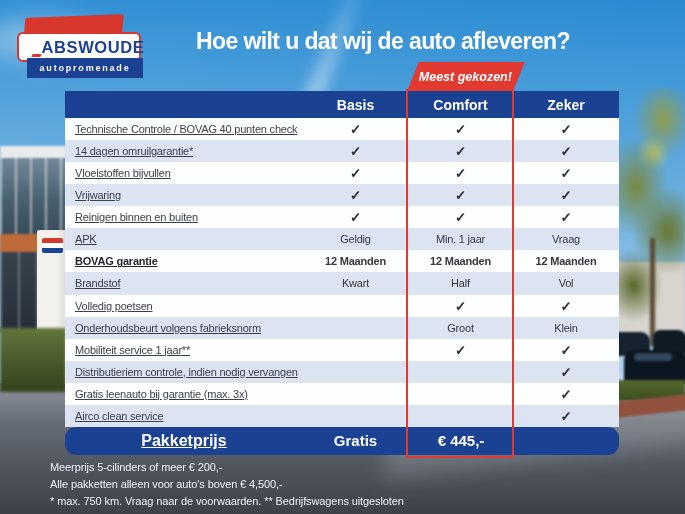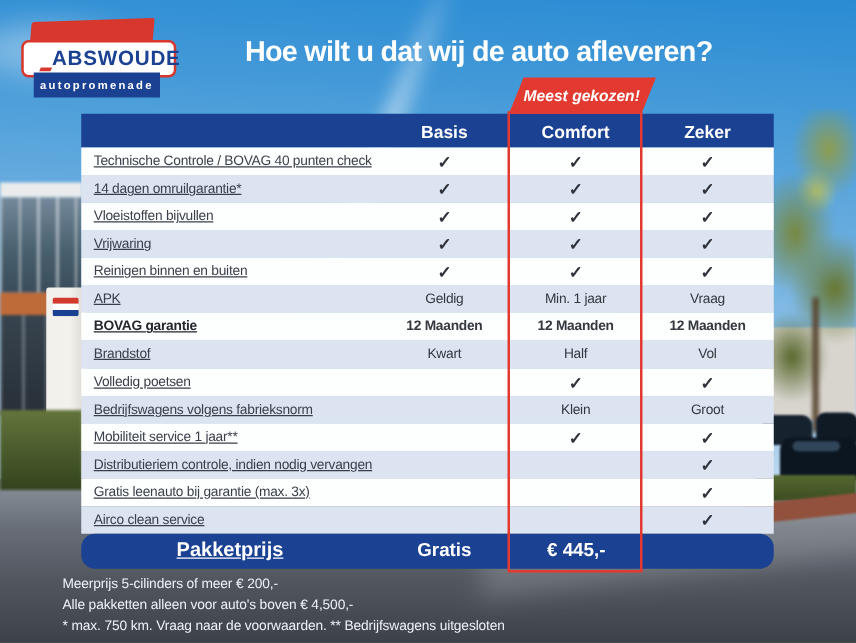--- a/index.html
+++ b/index.html
@@ -59,21 +59,21 @@
 
   
   .logo{position:absolute;left:16px;top:13px;width:126px;height:70px;z-index:10;}
   .logo-flag{position:absolute;left:8px;top:3px;width:98px;height:36px;background:#d7372d;
     transform:skewX(-7deg) rotate(-2deg);border-radius:2px;}
   .logo-box{position:absolute;left:1px;top:19px;width:120px;height:26px;background:#fff;
     border:2px solid #d7372d;border-radius:6px;display:flex;align-items:center;justify-content:center;}
   .logo-word{color:#1b4193;font-weight:bold;font-size:16.5px;letter-spacing:.6px;margin-left:28px;}
   .logo-accent{position:absolute;left:13px;bottom:3px;width:9px;height:3px;background:#d7372d;
     transform:skewX(-25deg);}
-  .logo-sub{position:absolute;left:11px;top:45px;width:101px;height:20px;background:#1b4193;
+  .logo-sub{position:absolute;left:11px;top:45px;width:116px;height:20px;background:#1b4193;
     display:flex;align-items:center;justify-content:center;color:#fff;font-weight:bold;
     font-size:9px;letter-spacing:1.8px;}
 
   
   .title{position:absolute;left:196px;top:28px;z-index:10;color:#fff;font-weight:bold;
     font-size:23px;letter-spacing:-.6px;white-space:nowrap;}
   .badge{position:absolute;left:413px;top:62px;width:106px;height:29px;background:#e23a30;
     transform:skewX(-22deg);z-index:11;display:flex;align-items:center;justify-content:center;}
   .badge span{transform:skewX(22deg);font-style:italic;font-weight:bold;font-size:12.5px;color:#fff;
     white-space:nowrap;}
@@ -212,24 +212,24 @@
       <div class="cell c-val">Half</div>
       <div class="cell c-val">Vol</div>
     </div>
         <div class="trow">
       <div class="cell c-label">Volledig poetsen</div>
       <div class="cell c-val"></div>
       <div class="cell c-val check">✓</div>
       <div class="cell c-val check">✓</div>
     </div>
         <div class="trow">
-      <div class="cell c-label">Bedrijfswagens volgens fabrieksnorm</div>
-      <div class="cell c-val"></div>
+      <div class="cell c-label">Onderhoudsbeurt volgens fabrieksnorm</div>
+      <div class="cell c-val"></div>
+      <div class="cell c-val">Groot</div>
       <div class="cell c-val">Klein</div>
-      <div class="cell c-val">Groot</div>
     </div>
         <div class="trow">
       <div class="cell c-label">Mobiliteit service 1 jaar**</div>
       <div class="cell c-val"></div>
       <div class="cell c-val check">✓</div>
       <div class="cell c-val check">✓</div>
     </div>
         <div class="trow">
       <div class="cell c-label">Distributieriem controle, indien nodig vervangen</div>
       <div class="cell c-val"></div>

